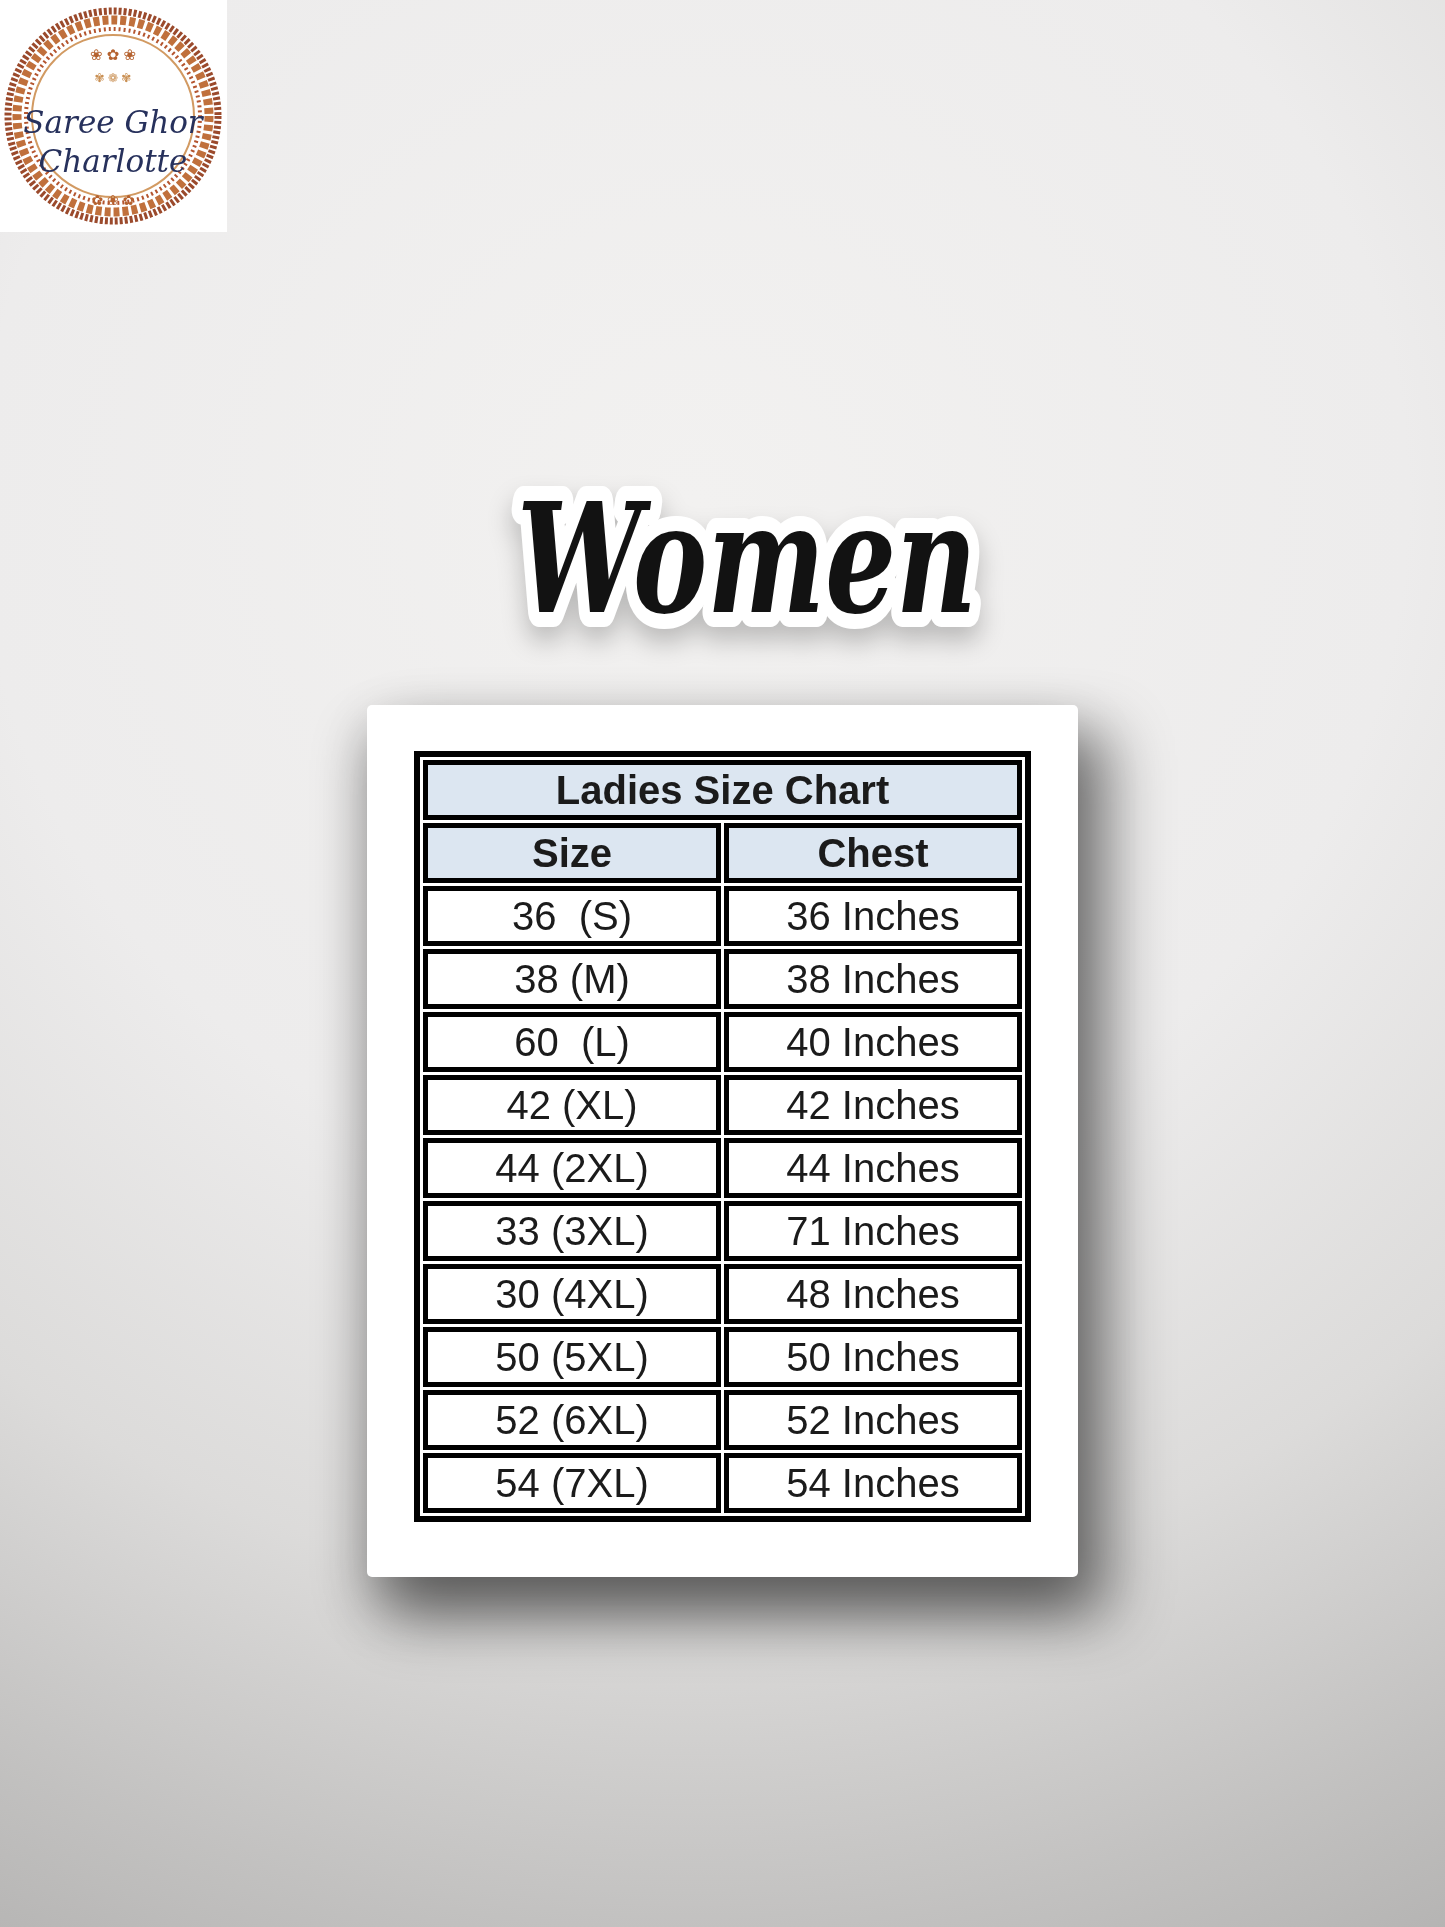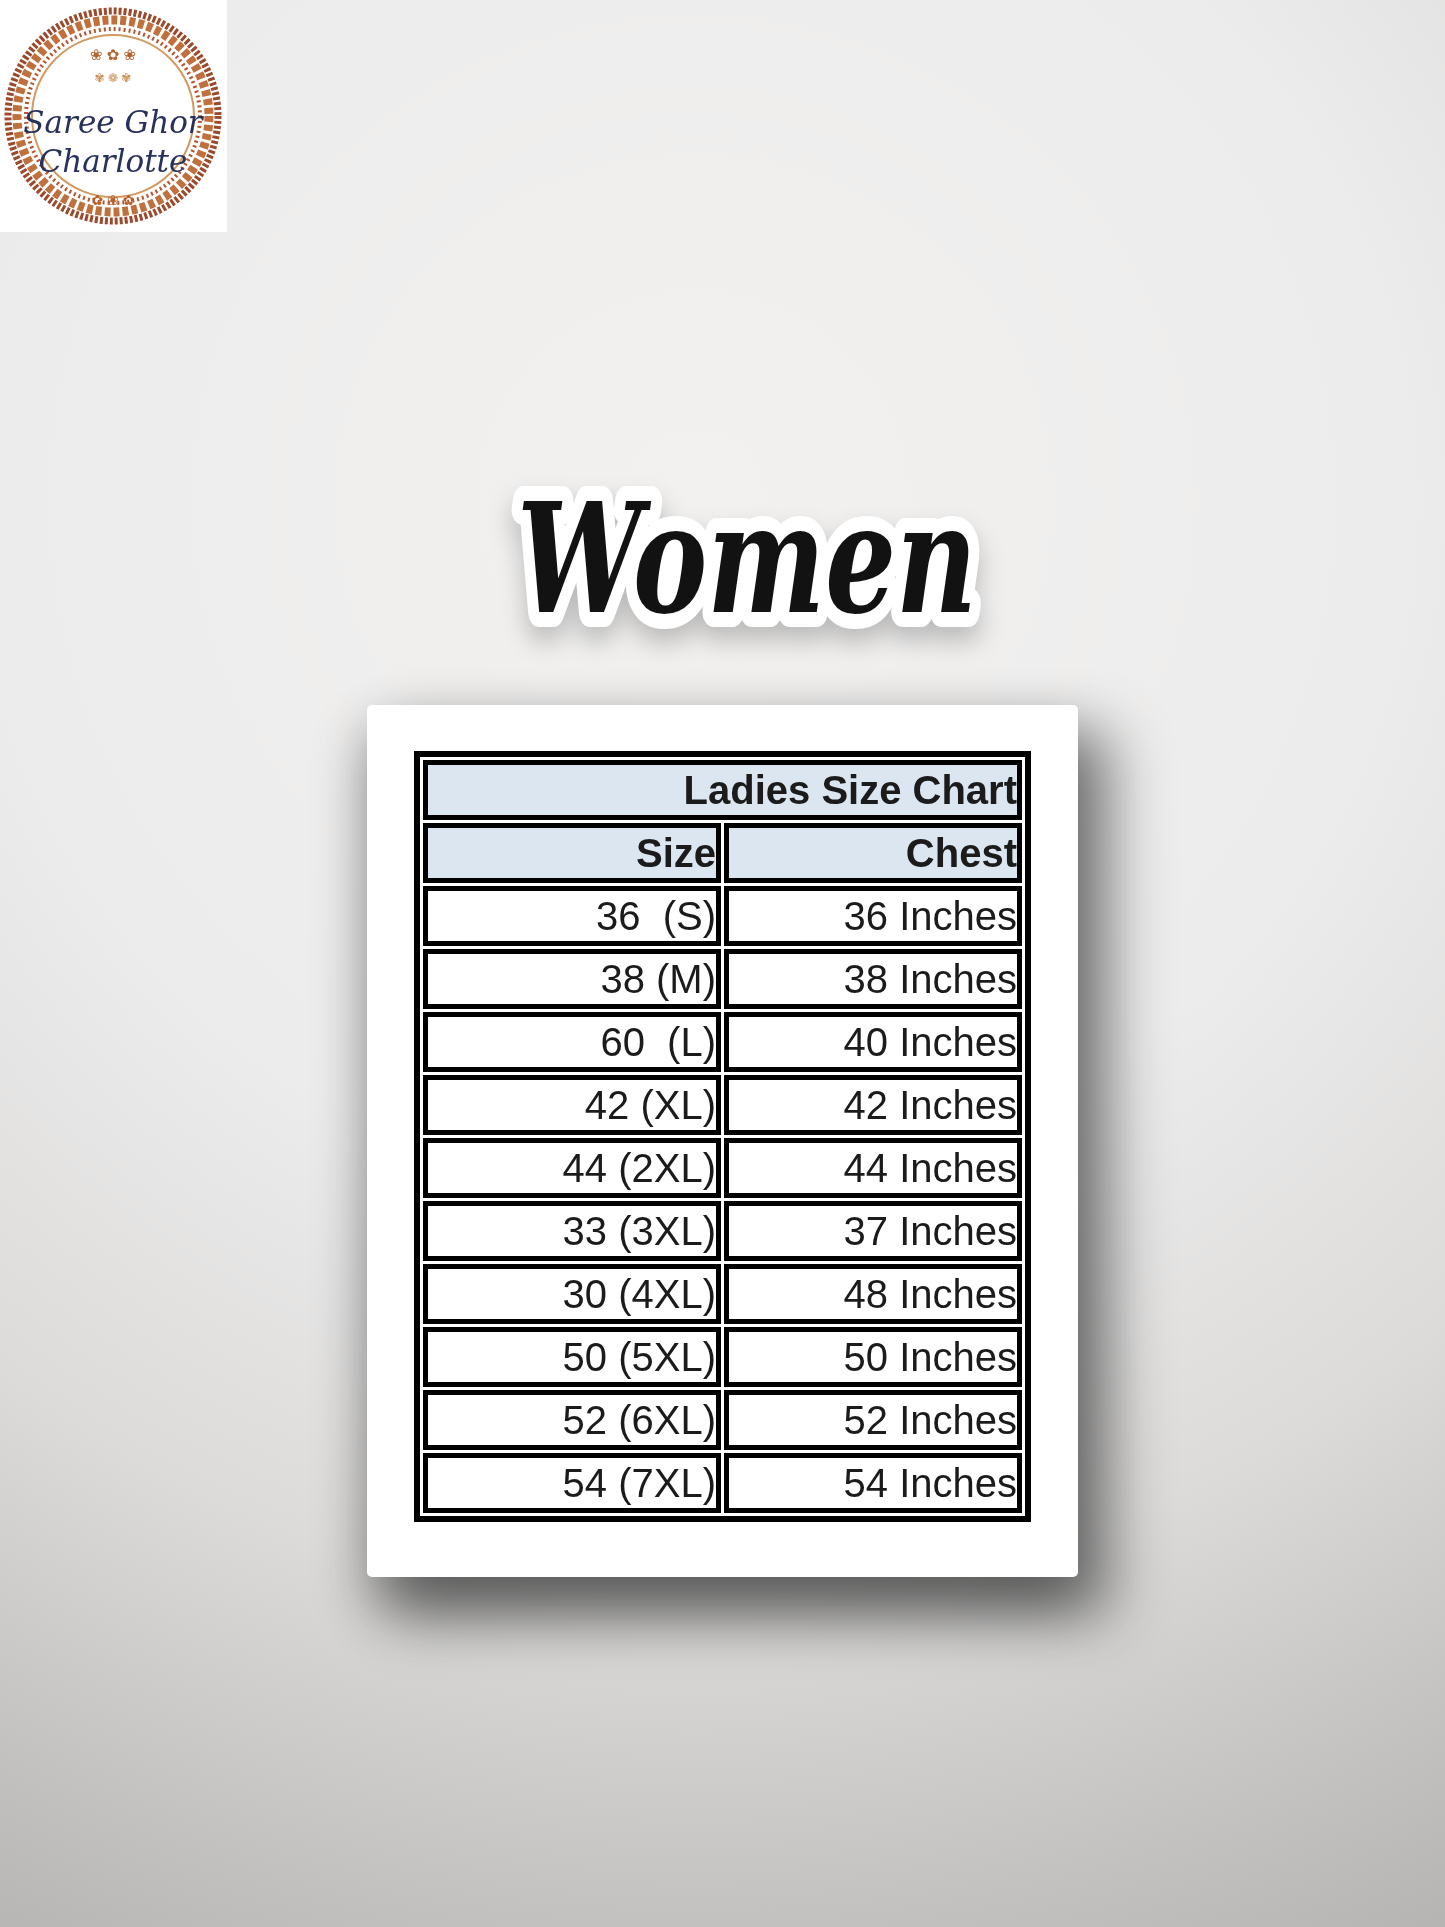--- a/index.html
+++ b/index.html
@@ -31,21 +31,21 @@
     background:#ffffff;border-radius:5px;
     box-shadow:28px 34px 60px 6px rgba(0,0,0,0.42), 0 28px 55px rgba(0,0,0,0.30);
   }
   table.size-table{
     border-collapse:separate;border-spacing:3px;
     border:6px solid #000000;background:#ffffff;
     width:617px;margin:46px auto 0;table-layout:fixed;
   }
   table.size-table td{
     border:5px solid #000000;
-    text-align:right;vertical-align:middle;
+    text-align:center;vertical-align:middle;
     height:50px;padding:0;
     font-size:40px;line-height:50px;color:#1b1b1b;
     white-space:pre;
   }
   td.title-cell,td.head-cell{
     background:#dce6f1;font-weight:bold;font-size:43px;
   }
 </style>
 </head>
 <body>
@@ -103,21 +103,21 @@
     <td>42 Inches</td>
   </tr>
 
   <tr>
     <td>44 (2XL)</td>
     <td>44 Inches</td>
   </tr>
 
   <tr>
     <td>33 (3XL)</td>
-    <td>37 Inches</td>
+    <td>71 Inches</td>
   </tr>
 
   <tr>
     <td>30 (4XL)</td>
     <td>48 Inches</td>
   </tr>
 
   <tr>
     <td>50 (5XL)</td>
     <td>50 Inches</td>

